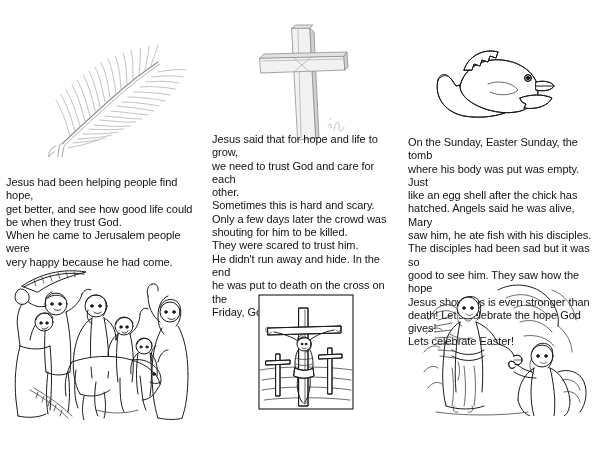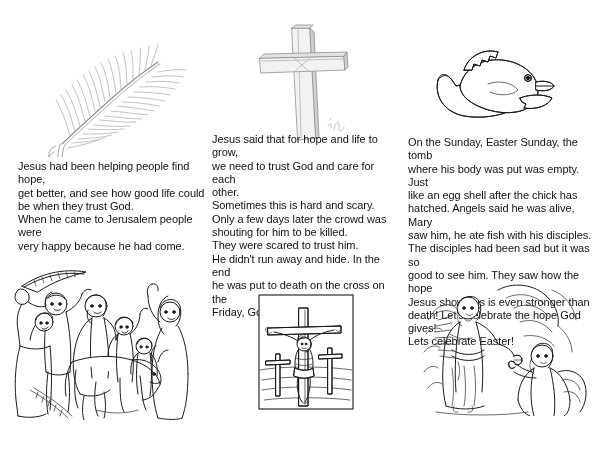--- a/index.html
+++ b/index.html
@@ -44,21 +44,21 @@
     line-height: 13.3px;
     letter-spacing: -0.05px;
     color: #111111;
     white-space: pre-line;
     padding: 0 6px;
     box-sizing: border-box;
   }
 
   
   #art-palm-branch   { top: 22px;  height: 135px; }
-  #story-1           { top: 160px; margin-left: 12px; }
+  #story-1           { top: 176px; }
   #art-palm-sunday   { top: 250px; height: 170px; }
 
   
   #art-cross         { top: 14px;  height: 132px; }
   #story-2           { top: 133px; }
   #art-crucifixion   { top: 292px; height: 120px; }
 
   
   #art-egg-chick     { top: 28px;  height: 96px; }
   #story-3           { top: 136px; }

